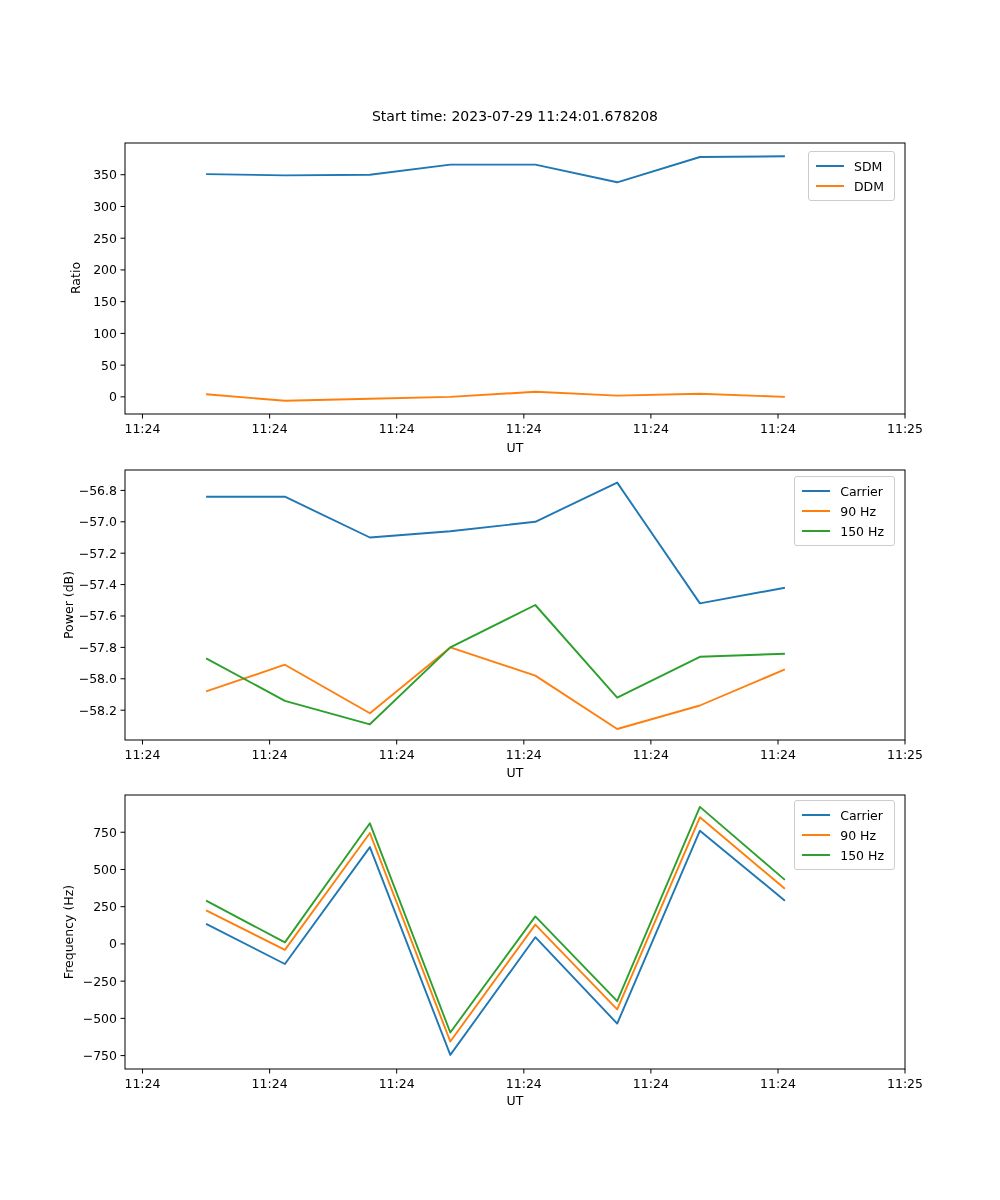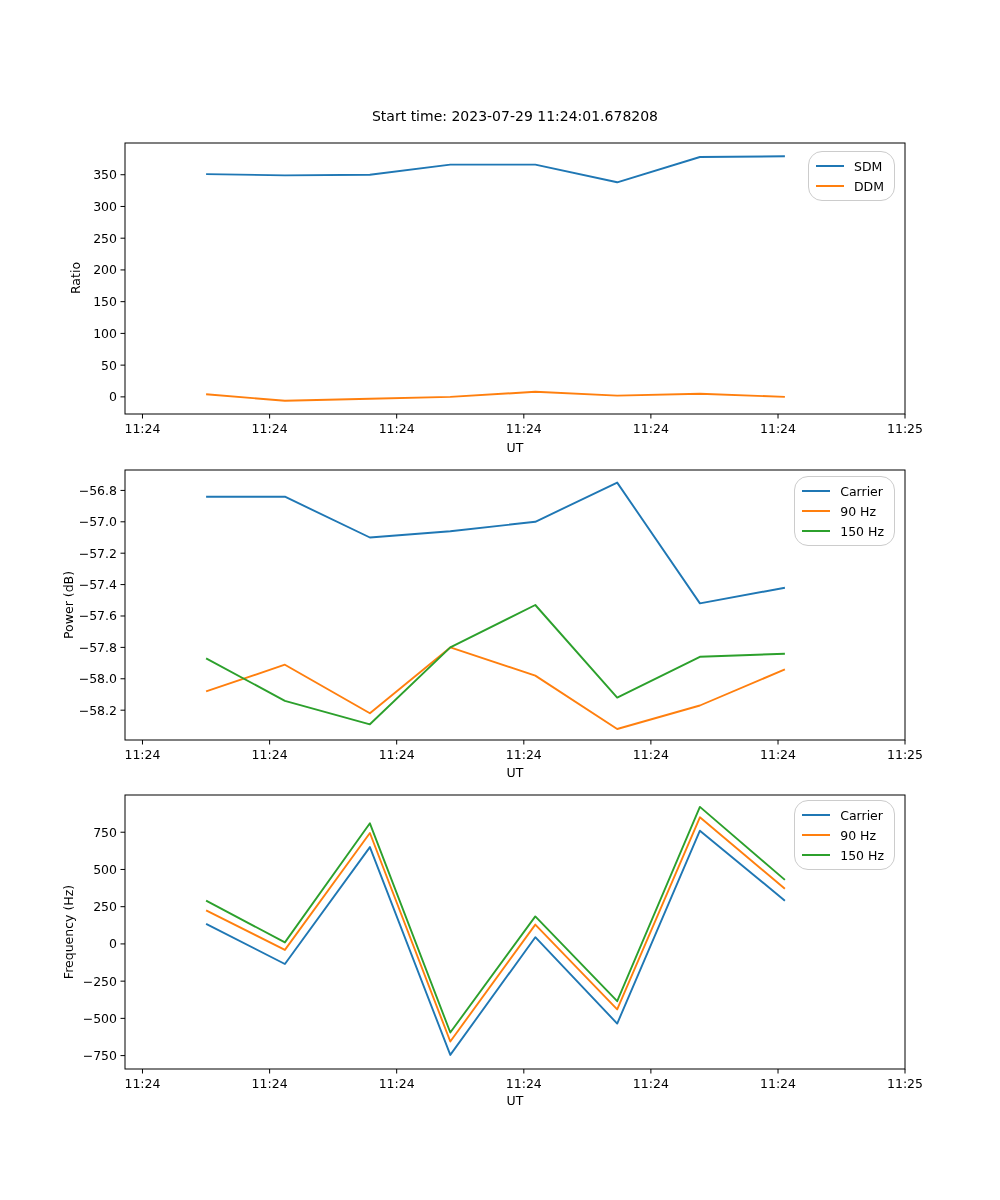--- a/index.html
+++ b/index.html
@@ -25,21 +25,21 @@
     transform:translate(-50%,-50%);
   }
   .axis-label.rot{
     transform:translate(-50%,-50%) rotate(-90deg);
   }
   .legend{
     position:absolute;
     right:105px;
     background:rgba(255,255,255,0.8);
     border:1px solid #cccccc;
-    border-radius:14px;
+    border-radius:3px;
     padding:4px 10px 4px 7px;
     display:flex;flex-direction:column;
     gap:0px;
   }
   .legend-row{
     display:flex;align-items:center;
     height:20px;
     white-space:nowrap;
   }
   .legend-swatch{

